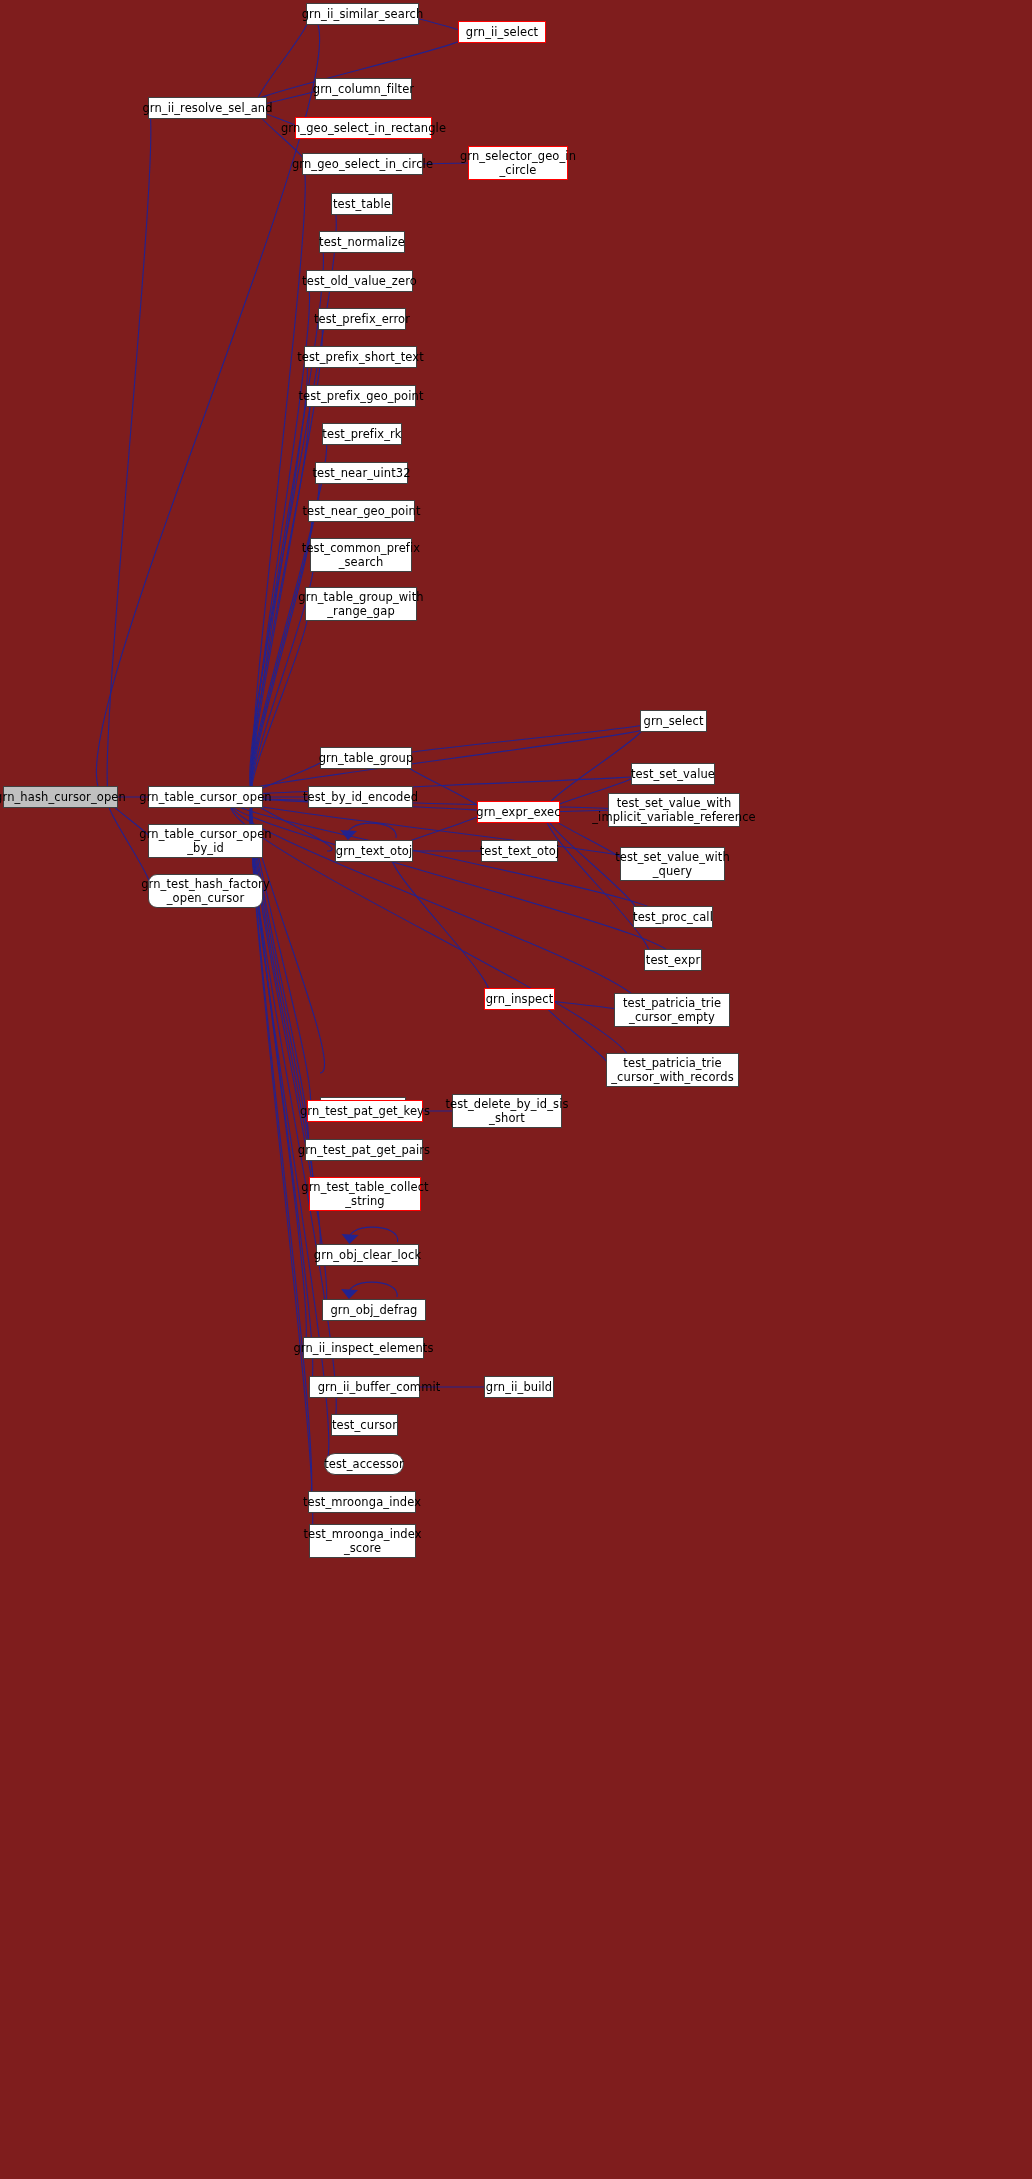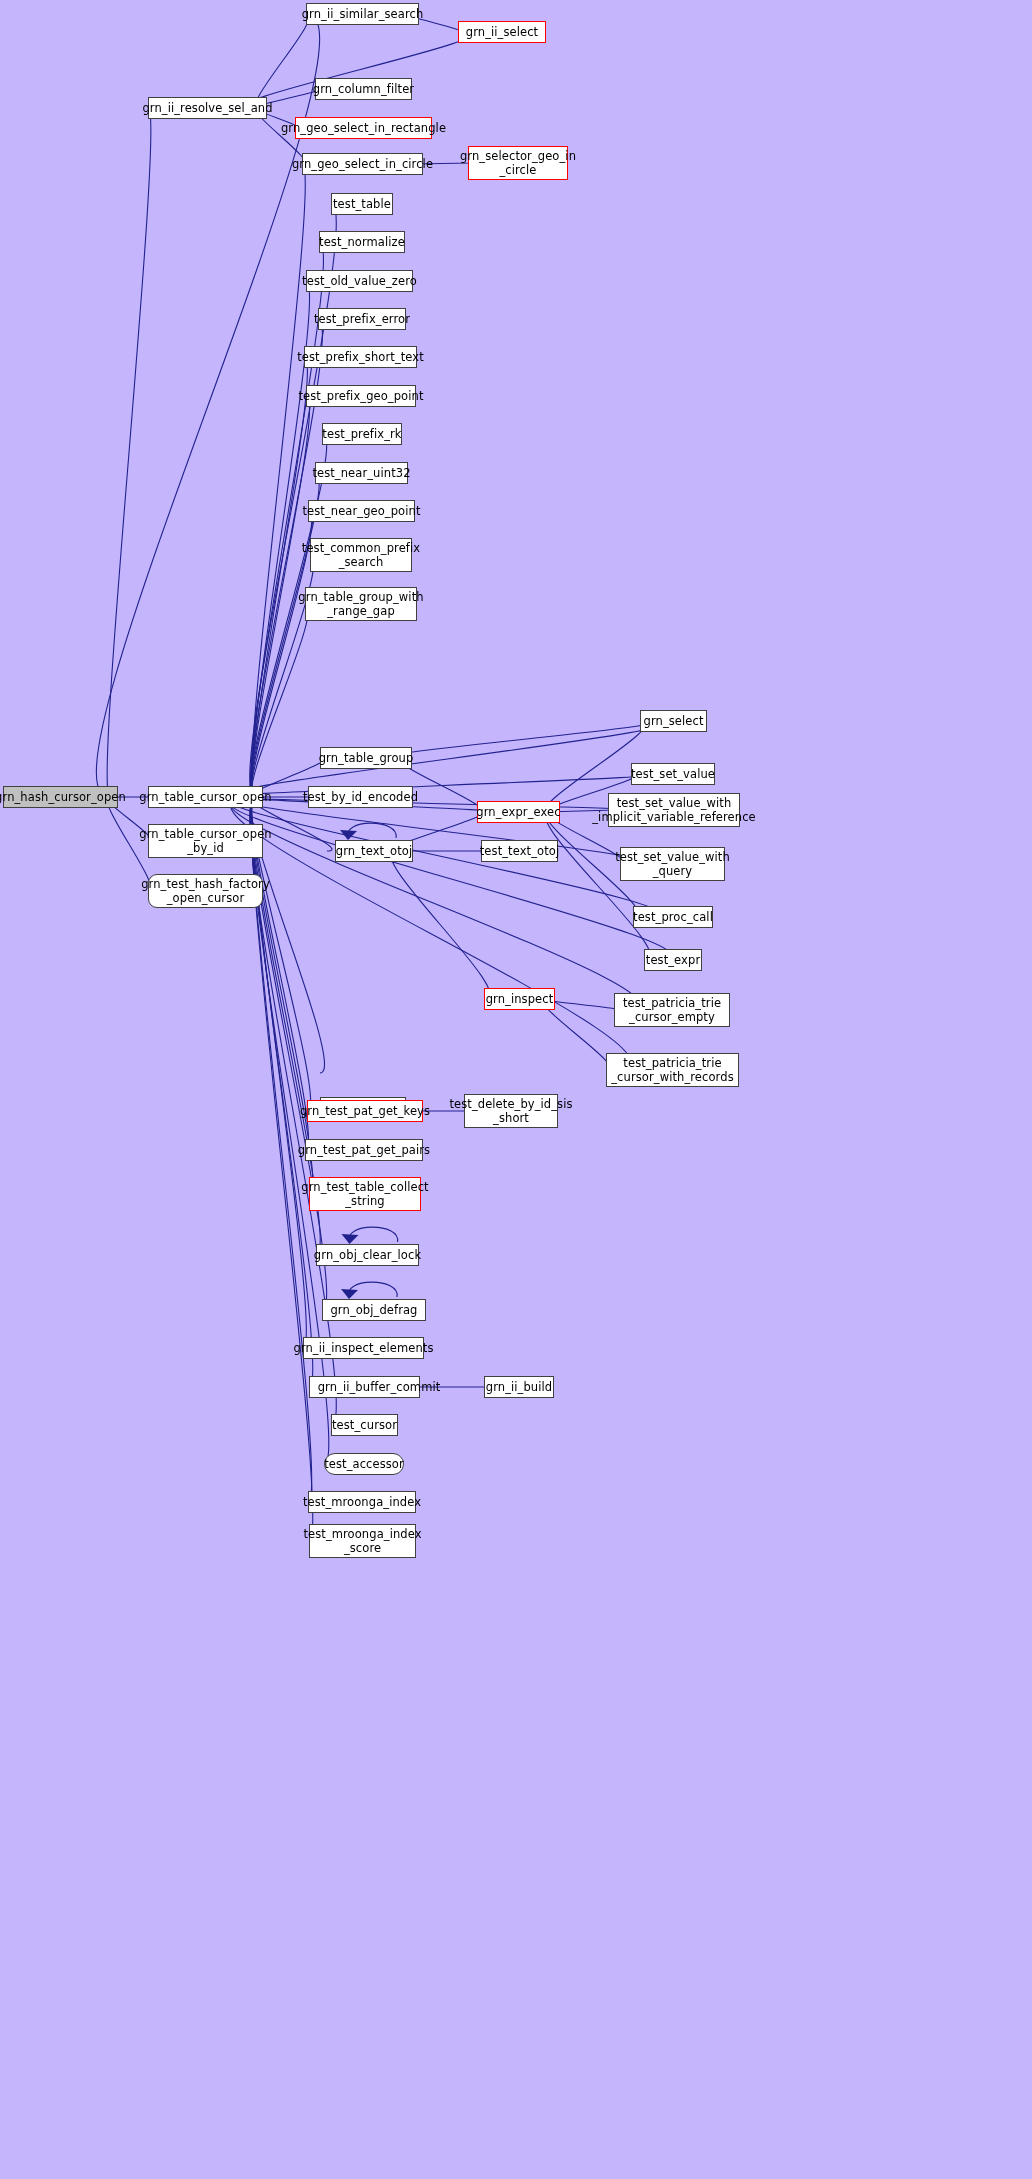--- a/index.html
+++ b/index.html
@@ -1,17 +1,17 @@
 <!DOCTYPE html>
 <html><head>
 <meta charset="utf-8">
 <style>
   html,body{margin:0;padding:0;background:#ffffff;}
   body{font-family:"DejaVu Sans","Liberation Sans",sans-serif;}
-  #graph-root{position:relative;width:1032px;height:2179px;background:#c4b5fd;overflow:hidden;}
+  #graph-root{position:relative;width:1032px;height:2179px;background:#7f1d1d;overflow:hidden;}
   svg#edges{position:absolute;left:0;top:0;width:1032px;height:2179px;}
   .node{position:absolute;box-sizing:border-box;display:flex;align-items:center;justify-content:center;
         text-align:center;background:#ffffff;border:1px solid #404040;font-size:11.5px;color:#000;
         line-height:1.22;letter-spacing:0.1px;white-space:pre-line;padding:1px 3px;}
   .node.red{border-color:#ff0000;justify-content:center;}
   .node.root{background:#c0c0c0;border-color:#404040;}
   .edge{fill:none;stroke:#22228f;stroke-width:1.1;}
   .arrow{fill:#22228f;stroke:none;}
 </style>
 </head>
@@ -325,21 +325,21 @@
 _open_cursor</span></div>
       <div class="node" style="left: 633px; top: 906px; width: 80px; height: 22px;"><span>test_proc_call</span></div>
       <div class="node" style="left: 644px; top: 949px; width: 58px; height: 22px;"><span>test_expr</span></div>
       <div class="node red" style="left: 484px; top: 988px; width: 71px; height: 22px;"><span>grn_inspect</span></div>
       <div class="node" style="left: 614px; top: 993px; width: 116px; height: 34px;"><span>test_patricia_trie
 _cursor_empty</span></div>
       <div class="node" style="left: 606px; top: 1053px; width: 133px; height: 34px;"><span>test_patricia_trie
 _cursor_with_records</span></div>
       <div class="node" style="left: 320px; top: 1062px; width: 86px; height: 22px; margin-top: 35px;"><span>test_array_sort</span></div>
       <div class="node red" style="left: 307px; top: 1100px; width: 116px; height: 22px;"><span>grn_test_pat_get_keys</span></div>
-      <div class="node" style="left: 464px; top: 1094px; width: 94px; height: 34px; align-items: center;"><span>test_delete_by_id_sis
+      <div class="node" style="left: 452px; top: 1094px; width: 110px; height: 34px; align-items: center;"><span>test_delete_by_id_sis
 _short</span></div>
       <div class="node" style="left: 305px; top: 1139px; width: 118px; height: 22px;"><span>grn_test_pat_get_pairs</span></div>
       <div class="node red" style="left: 309px; top: 1177px; width: 112px; height: 34px;"><span>grn_test_table_collect
 _string</span></div>
       <div class="node" style="left: 316px; top: 1244px; width: 103px; height: 22px;"><span>grn_obj_clear_lock</span></div>
       <div class="node" style="left: 322px; top: 1299px; width: 104px; height: 22px;"><span>grn_obj_defrag</span></div>
       <div class="node" style="left: 303px; top: 1337px; width: 121px; height: 22px;"><span>grn_ii_inspect_elements</span></div>
       <div class="node" style="left: 309px; top: 1376px; width: 111px; height: 22px; padding-left: 32px;"><span>grn_ii_buffer_commit</span></div>
       <div class="node" style="left: 484px; top: 1376px; width: 70px; height: 22px;"><span>grn_ii_build</span></div>
       <div class="node" style="left: 331px; top: 1414px; width: 67px; height: 22px;"><span>test_cursor</span></div>

